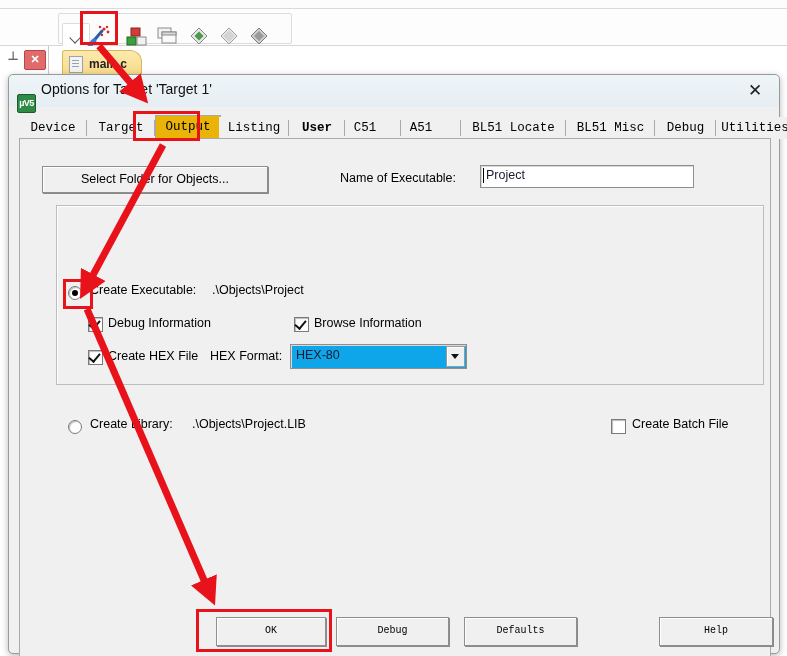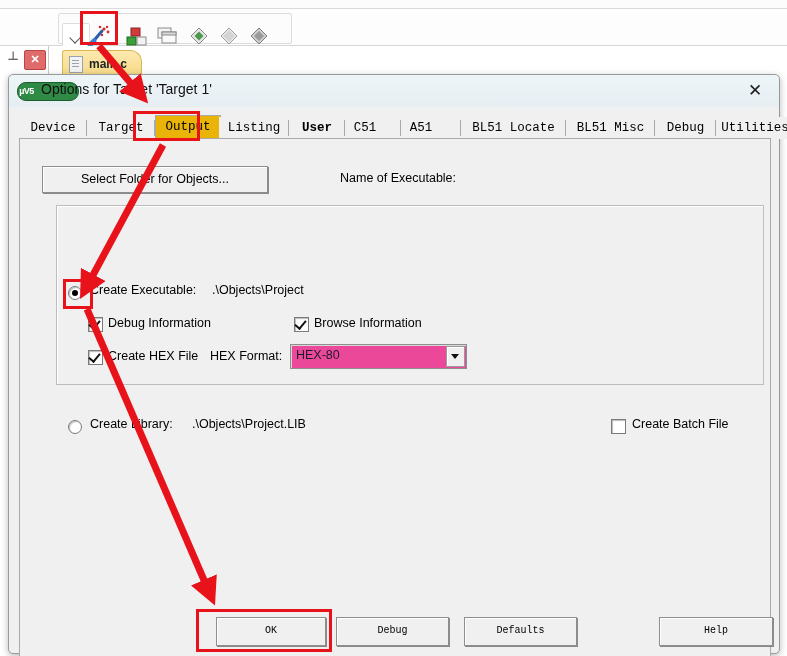--- a/index.html
+++ b/index.html
@@ -40,21 +40,21 @@
 
   
   #dialog{
     position:absolute;left:8px;top:74px;width:770px;height:578px;
     background:#f0f0f0;border:1px solid #9a9a9a;border-radius:5px;
     box-shadow:0 2px 7px rgba(0,0,0,.28);
   }
   .dlg-title{position:absolute;left:0;top:0;width:770px;height:32px;
              background:linear-gradient(#eef5f8,#e6eef3);
              border-radius:5px 5px 0 0;}
-  .dlg-icon{position:absolute;left:8px;top:7px;width:17px;height:17px;background:#2f8a46;border:1px solid #1d5c2e;border-radius:9px;padding-left:43px;}
+  .dlg-icon{position:absolute;left:8px;top:19px;width:17px;height:17px;background:#2f8a46;border:1px solid #1d5c2e;border-radius:2px;}
   .dlg-icon span{position:absolute;left:0;top:0;width:17px;height:17px;color:#fff;font-size:9px;font-weight:bold;line-height:17px;text-align:center;letter-spacing:-0.5px;}
   .dlg-title-text{position:absolute;left:32px;top:6px;font-size:14px;color:#111;}
   .dlg-close{position:absolute;right:6px;top:4px;width:36px;height:24px;color:#222;font-size:17px;line-height:24px;text-align:center;}
 
   
   .tabstrip{position:absolute;left:10px;top:40px;width:750px;height:24px;}
   .tab{position:absolute;top:2px;height:22px;line-height:22px;text-align:center;
        font-family:"Liberation Mono","DejaVu Sans Mono",monospace;font-size:12.5px;color:#000;
        background:#f0f0f0;}
   .tab .tsep{position:absolute;right:0;top:3px;width:1px;height:16px;background:#a9a9a9;}
@@ -76,21 +76,21 @@
   .caret{position:absolute;left:2px;top:2px;width:1px;height:15px;background:#000;}
 
   .groupbox{position:absolute;border:1px solid #bdbdbd;box-shadow:inset 1px 1px 0 #fff;}
 
   .radio{position:absolute;width:12px;height:12px;border-radius:50%;background:#fff;border:1px solid #7a7a7a;box-shadow:inset 1px 1px 1px #bbb;}
   .radio.on:after{content:"";position:absolute;left:3px;top:3px;width:6px;height:6px;border-radius:50%;background:#000;}
 
   .chk{position:absolute;width:13px;height:13px;background:#fff;border:1px solid #7a7a7a;box-shadow:inset 1px 1px 1px #bbb;}
   .chk.on:after{content:"";position:absolute;left:2px;top:0px;width:5px;height:9px;border-right:2px solid #111;border-bottom:2px solid #111;transform:rotate(40deg);}
 
-  .combo{position:absolute;background:#ec4899;border:1px solid #8e8e8e;box-shadow:inset 1px 1px 0 #d8d8d8;}
+  .combo{position:absolute;background:#0ea5e9;border:1px solid #8e8e8e;box-shadow:inset 1px 1px 0 #d8d8d8;}
   .combo .cval{position:absolute;left:5px;top:3px;font-size:12.5px;color:#1a1a2e;}
   .combo .cbtn{position:absolute;right:1px;top:1px;width:17px;bottom:1px;background:#f0f0f0;border:1px solid #9a9a9a;box-shadow:inset 1px 1px 0 #fff;}
   .combo .cbtn:after{content:"";position:absolute;left:4px;top:7px;border-left:4px solid transparent;border-right:4px solid transparent;border-top:5px solid #111;}
 
   
   .redbox{position:absolute;border:3px solid #e8131a;box-sizing:border-box;pointer-events:none;}
   #annot-svg{position:absolute;left:0;top:0;width:787px;height:656px;pointer-events:none;}
 </style>
 </head>
 <body>
@@ -195,20 +195,24 @@
     <div class="tab" style="left:636px;width:61px;"><span>Debug</span><i class="tsep"></i></div>
     <div class="tab" style="left:697px;width:78px;"><span>Utilities</span></div>
   </div>
 
   <div class="tabpage">
 
     <div class="btn" style="left:22px;top:27px;width:224px;height:25px;line-height:24px;font-size:12.5px;">Select Folder for Objects...</div>
 
     <div class="lbl" style="left:320px;top:32px;">Name of Executable:</div>
 
+    <div class="txtbox" style="left:460px;top:26px;width:212px;height:21px;">
+      <i class="caret"></i>
+      <span style="left:5px;">Project</span>
+    </div>
 
     <div class="groupbox" style="left:36px;top:66px;width:706px;height:178px;"></div>
 
     <div class="radio on" style="left:48px;top:147px;"></div>
     <div class="lbl" style="left:70px;top:144px;">Create Executable:</div>
     <div class="lbl" style="left:192px;top:144px;">.\Objects\Project</div>
 
     <div class="chk on" style="left:68px;top:178px;"></div>
     <div class="lbl" style="left:88px;top:177px;">Debug Information</div>
 

